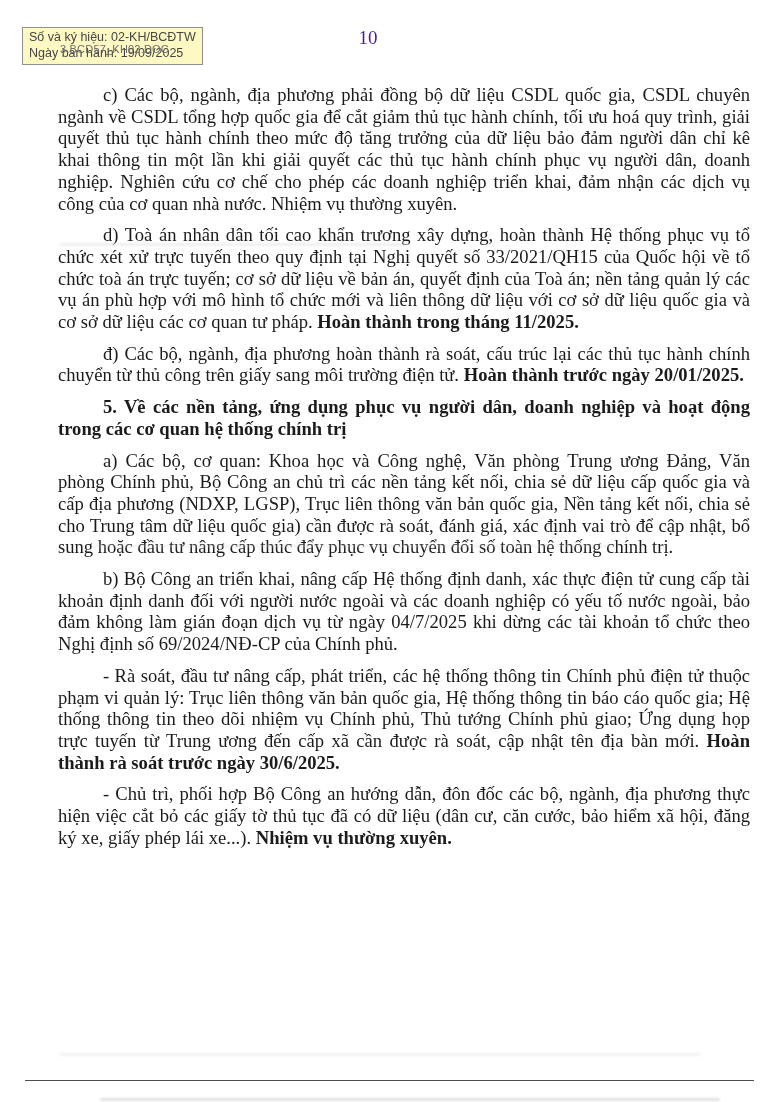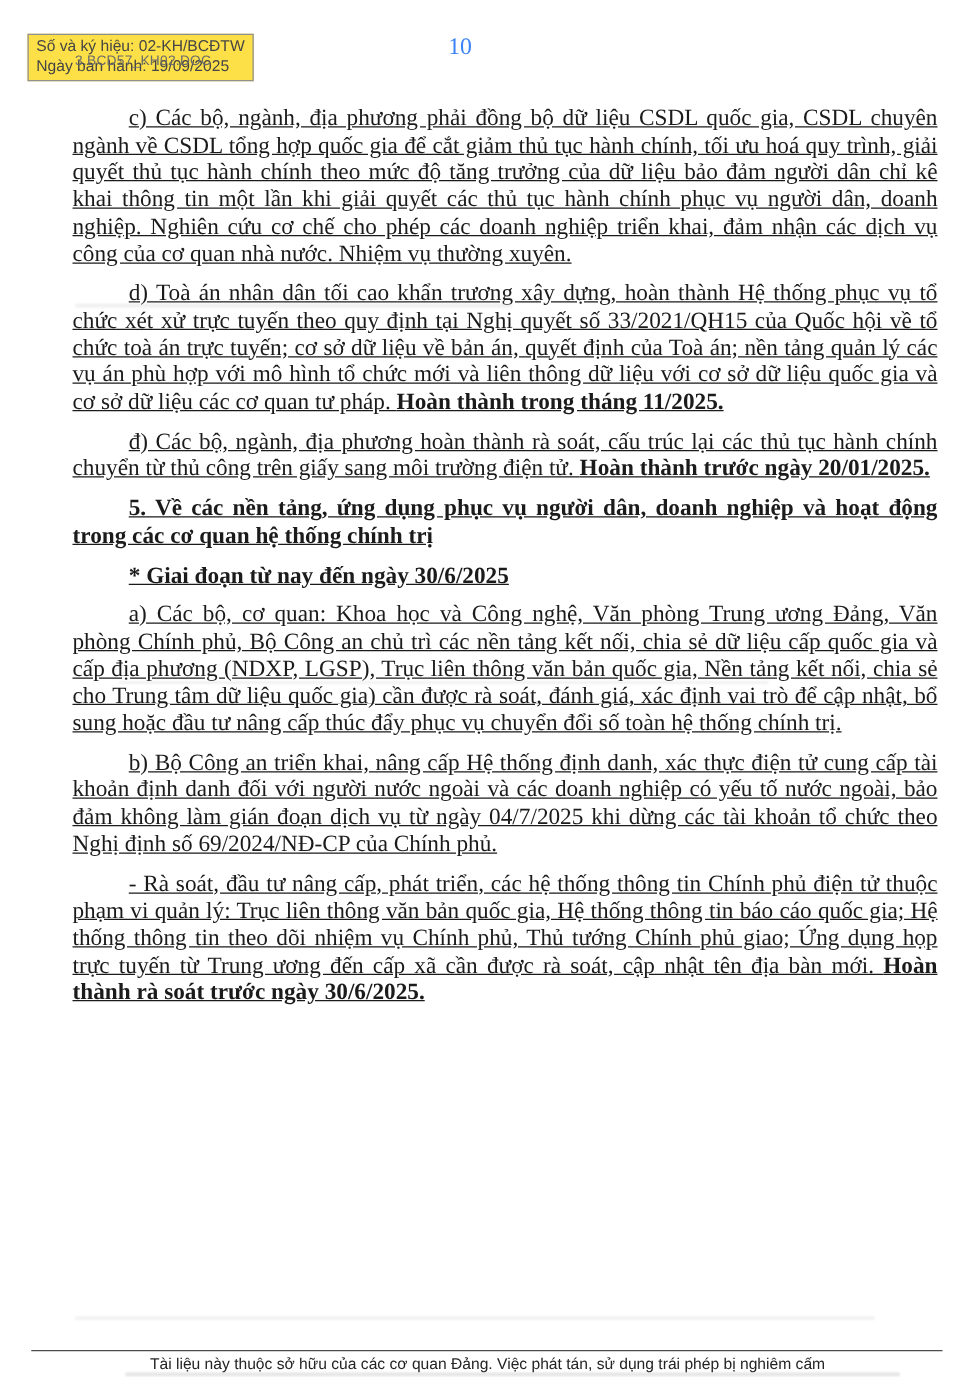--- a/index.html
+++ b/index.html
@@ -24,57 +24,56 @@
   .stamp-box {
     position: absolute;
     left: 22px;
     top: 27px;
     border: 1px solid #8f8f8f;
     padding: 2px 6px 3px 6px;
     font-family: "Liberation Sans", sans-serif;
     font-size: 12.5px;
     line-height: 15.5px;
     color: #454545;
-    background: #fde047;
+    background: #fef9c3;
   }
   .stamp-overlay {
     position: absolute;
     left: 37px;
     top: 14px;
     font-family: "Liberation Sans", sans-serif;
     font-size: 11px;
     color: #6b6b6b;
     letter-spacing: 0.2px;
     white-space: nowrap;
   }
   .page-number {
     position: absolute;
     left: 338px;
     top: 27px;
     width: 60px;
     text-align: center;
     font-size: 19px;
-    color: #3b82f6;
+    color: #4c1d95;
   }
 
   
   .doc-body {
     position: absolute;
     left: 58px;
     right: 14px;
     top: 84px;
     font-size: 18.6px;
     line-height: 21.7px;
     color: #1b1b1b;
     text-align: justify;
   }
   .doc-body p {
     margin: 0 16px 10px 0;
     text-indent: 45px;
-    text-decoration: underline;
   }
   .doc-body p.heading {
     font-weight: bold;
   }
   .bold { font-weight: bold; }
 
   
   .footer-rule {
     position: absolute;
     left: 25px;
@@ -116,27 +115,26 @@
     <div class="stamp-overlay">3.BCD57_KH02.DOC</div>
   </div>
 
   <div class="page-number">10</div>
 
   <div class="doc-body">
       <p class="body"><span>c) Các bộ, ngành, địa phương phải đồng bộ dữ liệu CSDL quốc gia, CSDL chuyên ngành về CSDL tổng hợp quốc gia để cắt giảm thủ tục hành chính, tối ưu hoá quy trình, giải quyết thủ tục hành chính theo mức độ tăng trưởng của dữ liệu bảo đảm người dân chỉ kê khai thông tin một lần khi giải quyết các thủ tục hành chính phục vụ người dân, doanh nghiệp. Nghiên cứu cơ chế cho phép các doanh nghiệp triển khai, đảm nhận các dịch vụ công của cơ quan nhà nước. Nhiệm vụ thường xuyên.</span></p>
       <p class="body"><span>d) Toà án nhân dân tối cao khẩn trương xây dựng, hoàn thành Hệ thống phục vụ tổ chức xét xử trực tuyến theo quy định tại Nghị quyết số 33/2021/QH15 của Quốc hội về tổ chức toà án trực tuyến; cơ sở dữ liệu về bản án, quyết định của Toà án; nền tảng quản lý các vụ án phù hợp với mô hình tổ chức mới và liên thông dữ liệu với cơ sở dữ liệu quốc gia và cơ sở dữ liệu các cơ quan tư pháp. </span><span class="bold">Hoàn thành trong tháng 11/2025.</span></p>
       <p class="body"><span>đ) Các bộ, ngành, địa phương hoàn thành rà soát, cấu trúc lại các thủ tục hành chính chuyển từ thủ công trên giấy sang môi trường điện tử. </span><span class="bold">Hoàn thành trước ngày 20/01/2025.</span></p>
       <p class="heading"><span class="bold">5. Về các nền tảng, ứng dụng phục vụ người dân, doanh nghiệp và hoạt động trong các cơ quan hệ thống chính trị</span></p>
-      <p class="heading"><span class="bold">* Giai đoạn từ nay đến ngày 30/6/2025</span></p>
       <p class="body"><span>a) Các bộ, cơ quan: Khoa học và Công nghệ, Văn phòng Trung ương Đảng, Văn phòng Chính phủ, Bộ Công an chủ trì các nền tảng kết nối, chia sẻ dữ liệu cấp quốc gia và cấp địa phương (NDXP, LGSP), Trục liên thông văn bản quốc gia, Nền tảng kết nối, chia sẻ cho Trung tâm dữ liệu quốc gia) cần được rà soát, đánh giá, xác định vai trò để cập nhật, bổ sung hoặc đầu tư nâng cấp thúc đẩy phục vụ chuyển đổi số toàn hệ thống chính trị.</span></p>
       <p class="body"><span>b) Bộ Công an triển khai, nâng cấp Hệ thống định danh, xác thực điện tử cung cấp tài khoản định danh đối với người nước ngoài và các doanh nghiệp có yếu tố nước ngoài, bảo đảm không làm gián đoạn dịch vụ từ ngày 04/7/2025 khi dừng các tài khoản tổ chức theo Nghị định số 69/2024/NĐ-CP của Chính phủ.</span></p>
       <p class="body"><span>- Rà soát, đầu tư nâng cấp, phát triển, các hệ thống thông tin Chính phủ điện tử thuộc phạm vi quản lý: Trục liên thông văn bản quốc gia, Hệ thống thông tin báo cáo quốc gia; Hệ thống thông tin theo dõi nhiệm vụ Chính phủ, Thủ tướng Chính phủ giao; Ứng dụng họp trực tuyến từ Trung ương đến cấp xã cần được rà soát, cập nhật tên địa bàn mới. </span><span class="bold">Hoàn thành rà soát trước ngày 30/6/2025.</span></p>
+      <p class="body"><span>- Chủ trì, phối hợp Bộ Công an hướng dẫn, đôn đốc các bộ, ngành, địa phương thực hiện việc cắt bỏ các giấy tờ thủ tục đã có dữ liệu (dân cư, căn cước, bảo hiểm xã hội, đăng ký xe, giấy phép lái xe...). </span><span class="bold">Nhiệm vụ thường xuyên.</span></p>
     </div>
 
   <div class="artifact a1"></div>
   <div class="artifact a2"></div>
   <div class="artifact a3"></div>
   <div class="artifact a4"></div>
 
   <div class="footer-rule"></div>
-  <div class="footer-note">Tài liệu này thuộc sở hữu của các cơ quan Đảng. Việc phát tán, sử dụng trái phép bị nghiêm cấm</div>
 
 </div>
 
 </body></html>

